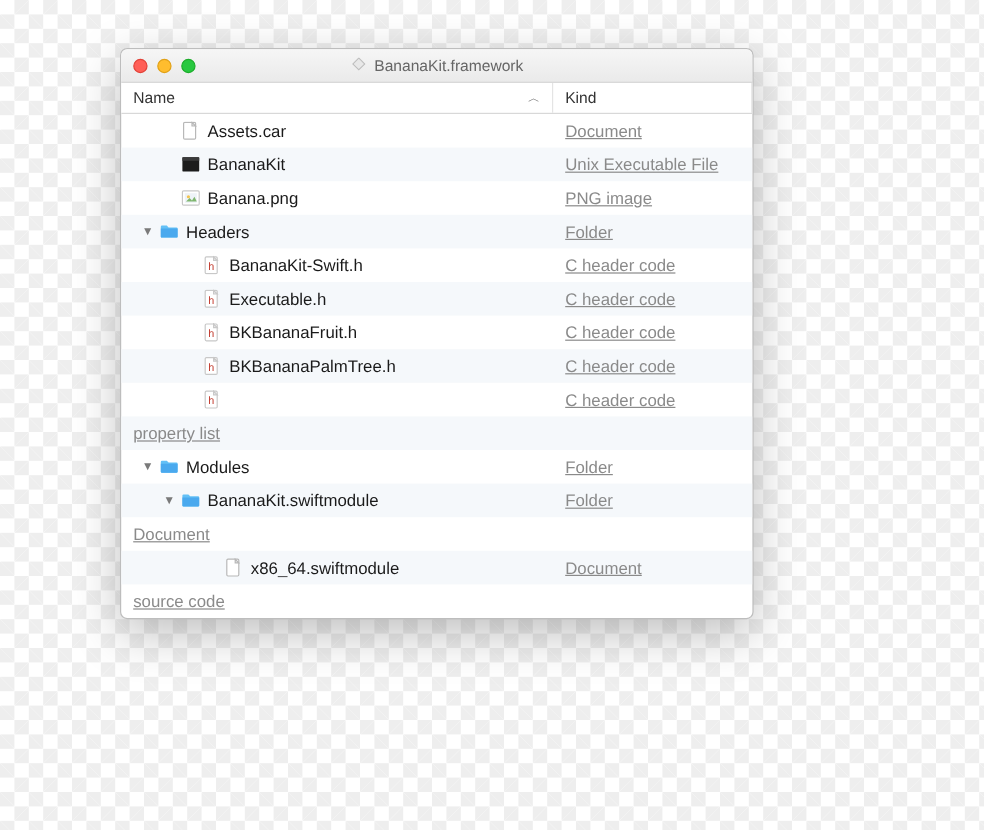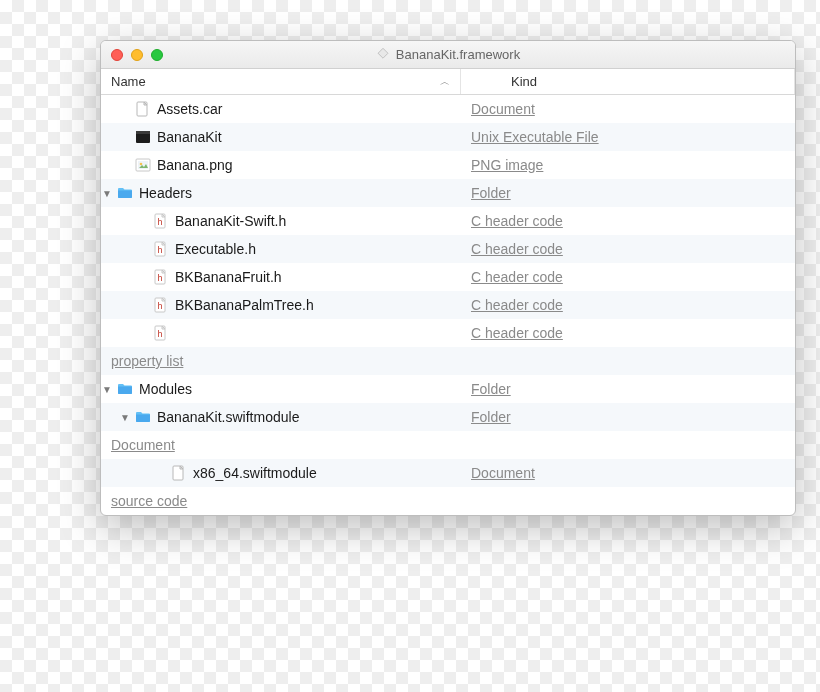--- a/index.html
+++ b/index.html
@@ -12,21 +12,21 @@
       linear-gradient(45deg, transparent 75%, #eee 75%),
       linear-gradient(-45deg, transparent 75%, #eee 75%);
     background-size: 24px 24px;
     background-position: 0 0, 0 12px, 12px -12px, -12px 0;
     width: 820px; height: 692px;
     position: relative;
   }
   .window {
     position: absolute;
     left: 100px; top: 40px;
-    width: 696px;
+    width: 528px;
     background: #fff;
     border: 1px solid #bdbdbd;
     border-radius: 6px;
     box-shadow: 0 12px 40px rgba(0,0,0,0.25);
     overflow: hidden;
   }
   .titlebar {
     height: 28px;
     background: linear-gradient(#f6f6f6, #eaeaea);
     border-bottom: 1px solid #d0d0d0;
@@ -51,42 +51,41 @@
     display: inline-block;
   }
   .title-icon svg { width:14px; height:14px; }
   .columns {
     display: flex;
     height: 26px;
     border-bottom: 1px solid #d8d8d8;
     background: #fff;
     font-size: 13px;
     color: #333;
-    gap: 40px;
   }
   .col {
     display: flex; align-items: center;
     padding: 0 10px;
     border-right: 1px solid #e4e4e4;
   }
   .col-name { flex: 0 0 360px; justify-content: space-between; }
   .col-kind { flex: 1; }
   .sort-caret { font-size: 10px; color:#666; }
   .rows { }
   .row {
     display: flex;
     height: 28px;
     font-size: 14px;
     align-items: center;
   }
   .row:nth-child(even) { background: #f5f8fb; }
   .cell-name {
     flex: 0 0 360px;
     display: flex; align-items: center;
-    padding-left: 0;
+    padding-left: 16px;
     color: #1a1a1a;
     overflow: hidden; white-space: nowrap;
   }
   .cell-kind {
     flex: 1;
     padding-left: 10px;
     color: #8a8a8a;
     text-decoration: underline;
   }
   .disclosure {

